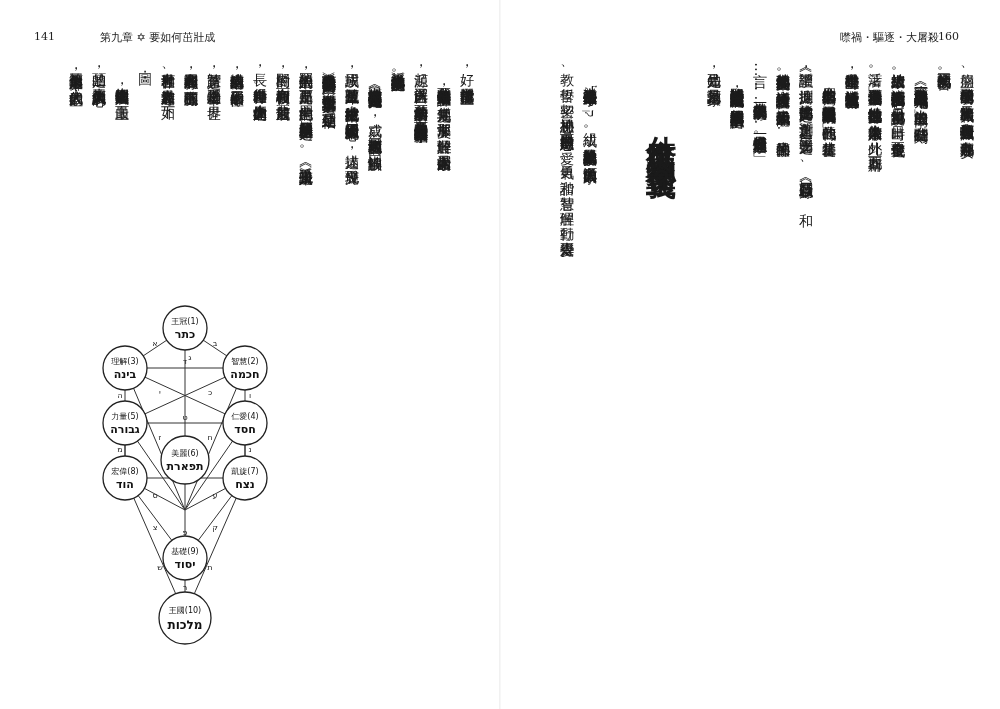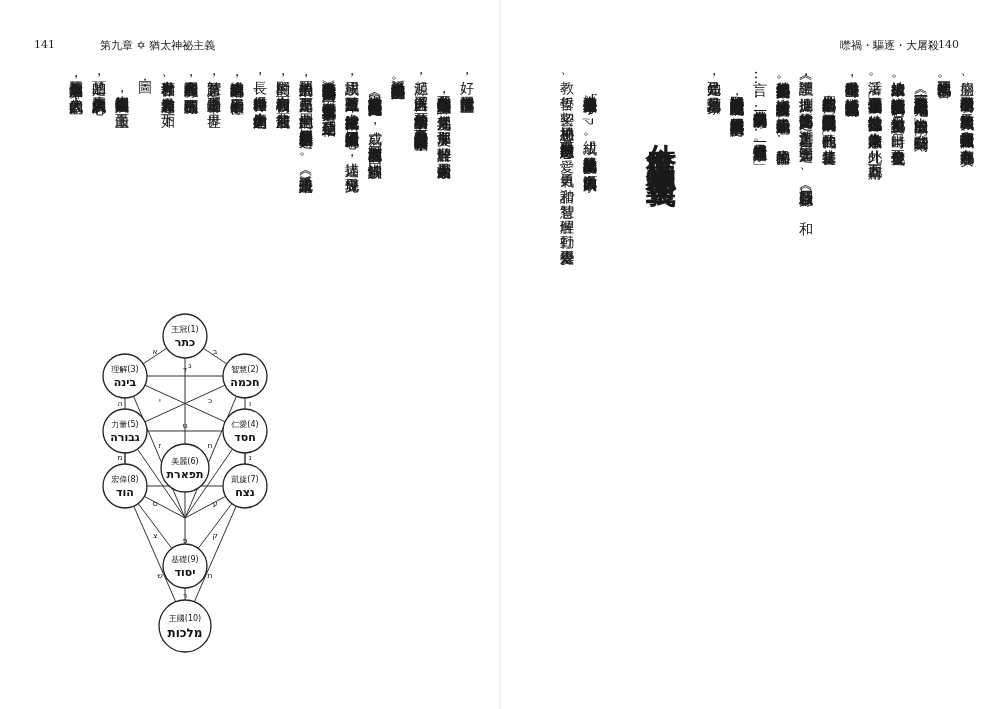--- a/index.html
+++ b/index.html
@@ -1,36 +1,36 @@
 <!DOCTYPE html>
 <html><head>
 <meta charset="utf-8">
 <style>
   html,body{margin:0;padding:0;}
   body{width:1000px;height:709px;background:#fff;position:relative;overflow:hidden;
        font-family:"DejaVu Serif","Liberation Serif",serif;color:#1a1a1a;}
-  .page{position:absolute;top:8px;height:611px;}
+  .page{position:absolute;top:0;height:611px;}
   .page-left{left:0;width:500px;}
   .page-right{left:500px;width:500px;}
   .header{position:absolute;top:30px;font-size:11px;color:#222;white-space:nowrap;}
   .col{position:absolute;writing-mode:vertical-rl;font-size:14.2px;line-height:23px;
        letter-spacing:0.3px;white-space:nowrap;color:#1c1c1c;}
   .title{position:absolute;writing-mode:vertical-rl;font-size:30px;font-weight:bold;
          letter-spacing:4px;white-space:nowrap;font-family:"DejaVu Sans","Liberation Sans",sans-serif;}
   .gutter{position:absolute;left:499px;top:0;width:2px;height:709px;background:linear-gradient(90deg,#eee,#fafafa);}
   svg text{font-family:"DejaVu Sans","Liberation Sans",sans-serif;}
 </style>
 </head>
 <body>
 
 <div class="gutter"></div>
 
 <div class="page page-left">
   <div class="header" style="left:34px;">141</div>
-  <div class="header" style="left:100px;">第九章 ✡ 猶太神祕主義</div>
+  <div class="header" style="left:100px;">第九章 ✡ 要如何茁壯成</div>
 
   <div class="col" style="left:455px;top:62px;">好，把潛能釋放得無止盡。</div>
   <div class="col" style="left:432px;top:62px;">　我在亞特蘭大猶太廟修過幾堂卡巴拉課，僅知其皮毛，那非常深奧，難於理解，是深入探索生命的</div>
   <div class="col" style="left:409px;top:62px;">起源，深入了解自己，甚至連結宇宙的奧妙。而希伯來文的二十二個字母排列組合及數字和《希伯來聖</div>
   <div class="col" style="left:386px;top:62px;">經》也是進入猶太神祕主義的關鍵。</div>
   <div class="col" style="left:363px;top:62px;">　卡巴拉的核心經典《光輝之書》是西元二世紀由拉西比 12 寫成，是回到靈魂根源的書。因怕被誤解</div>
   <div class="col" style="left:340px;top:62px;">或誤用，曾被隱藏了八百年，十一世紀時才被挖掘出來。根據卡巴拉國際研究中心 13 描述，發現《光輝</div>
   <div class="col" style="left:317px;top:62px;">之書》意味著去發現你的內在世界和無限潛力；而《創造之書》或說《宇宙形成之書》，是連結到亞伯</div>
   <div class="col" style="left:294px;top:62px;">拉罕與上帝的約，那是西元三、四世紀的書，最簡單的解釋就是生命之樹 14 。《妥拉》中上帝說人是田</div>
 
@@ -131,21 +131,21 @@
       <text x="105" y="254" font-size="8">基礎(9)</text>
       <text x="105" y="268" font-size="11" font-weight="bold">יסוד</text>
       <text x="105" y="313" font-size="8">王國(10)</text>
       <text x="105" y="329" font-size="12" font-weight="bold">מלכות</text>
     </g>
   </svg>
 </div>
 
 <div class="page page-right">
   <div class="header" style="left:340px;text-align:right;">噤禍・驅逐・大屠殺</div>
-  <div class="header" style="left:438px;">140</div>
+  <div class="header" style="left:438px;">160</div>
 
   <div class="col" style="left:455px;top:62px;">崩盤、飛機和原子彈的發明，第一次和第二次世界大戰，廣島和長崎被原子彈毀滅，九一一事件和黛安娜</div>
   <div class="col" style="left:432px;top:62px;">王妃的死也被預言了。</div>
   <div class="col" style="left:409px;top:62px;">　《百詩集》的預言從出版的一五五五年延伸到三七九七年，由於「中」的機率高，在一些關鍵時刻</div>
   <div class="col" style="left:386px;top:62px;">總被抬出來放大。諾斯特拉達姆士也預測自己的死亡，七月一日他對祕書說：「日出時，你不會發現我還</div>
   <div class="col" style="left:363px;top:62px;">活著。」還預測妻子會在他過世後再婚，特地在過世前找來律師，為太太準備一筆嫁妝。此外，西斯都五</div>
   <div class="col" style="left:340px;top:62px;">世還是神學院學生時，諾斯特拉達姆士也預言他將成為教皇。</div>
   <div class="col" style="left:317px;top:62px;">　他在給朋友的信上寫道：「幾個隱藏了很長時間的書已經向我展示了。」在他的時代，禁止基督徒</div>
   <div class="col" style="left:294px;top:62px;">讀《聖經》，據推測，他指的是《光輝之書》、《創造之書》、《光明之書》 10 、《以利亞啟示錄》 11 和</div>
   <div class="col" style="left:271px;top:62px;">其他猶太神祕主義深奧的文本。諾斯特拉達姆士曾經說過：「祖先賦予我天生的本能……天生的神祕預</div>

